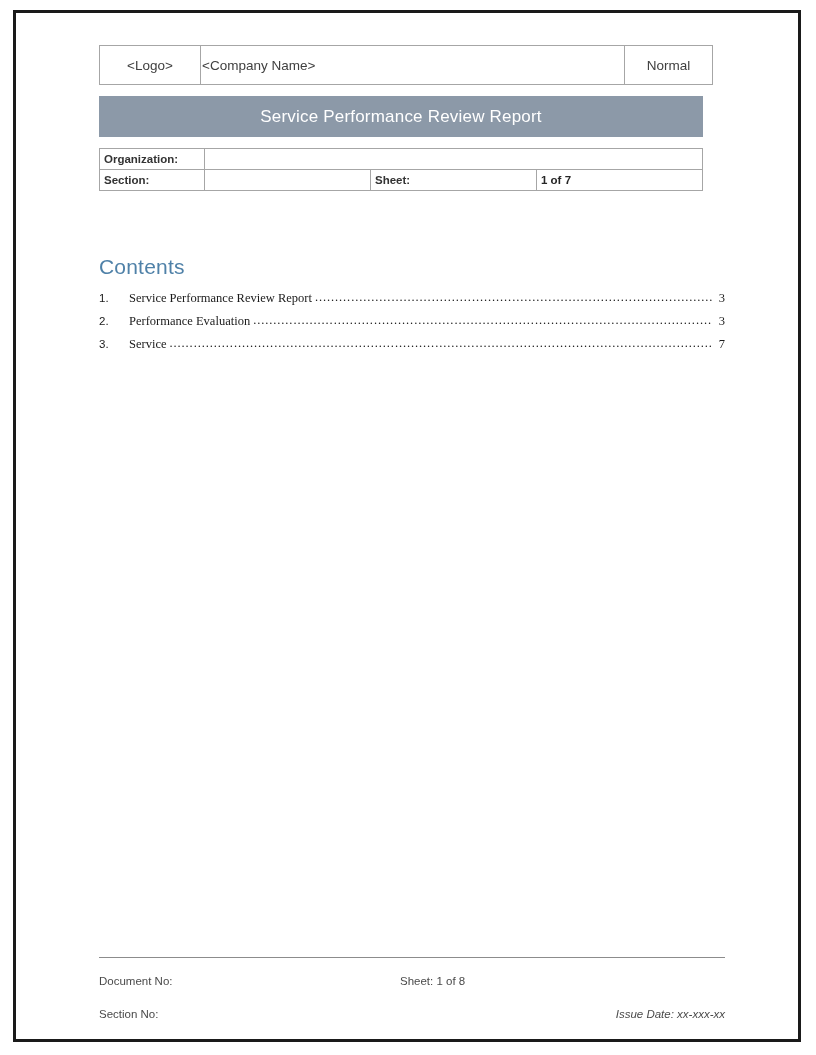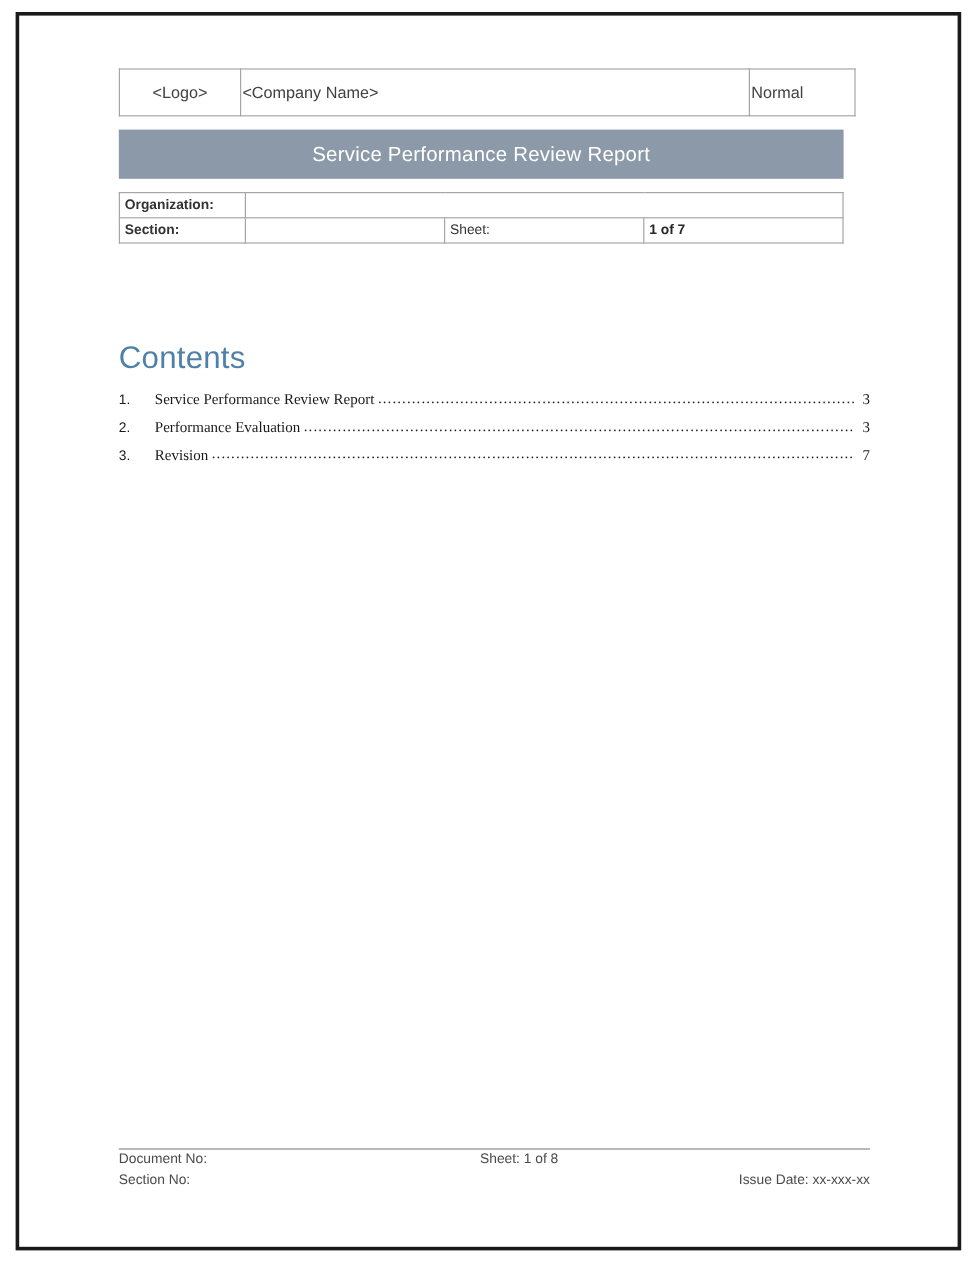--- a/index.html
+++ b/index.html
@@ -20,21 +20,21 @@
     top: 10px;
     width: 788px;
     height: 1032px;
     border: 3px solid #1a1a1a;
     background: #ffffff;
     box-sizing: border-box;
   }
   .content {
     position: absolute;
     left: 83px;
-    top: 44px;
+    top: 32px;
     width: 605px;
   }
 
   
   .hdr-table {
     border-collapse: collapse;
     width: 604px;
     table-layout: fixed;
   }
   .hdr-table td {
@@ -46,21 +46,21 @@
   }
   .cell-logo {
     width: 98px;
     text-align: center;
   }
   .cell-company {
     width: 421px;
   }
   .cell-normal {
     width: 85px;
-    text-align: left;
+    text-align: center;
   }
 
   
   .title-bar {
     margin-top: 11px;
     width: 604px;
     height: 41px;
     background: #8c99a8;
     color: #ffffff;
     display: flex;
@@ -88,32 +88,32 @@
     vertical-align: middle;
   }
   .lbl {
     width: 96px;
     font-weight: bold;
     color: #333333;
   }
   .val { }
   .sheet-lbl {
     width: 70px;
-    font-weight: normal;
+    font-weight: bold;
     color: #333333;
   }
   .sheet-val {
     width: 83px;
     font-weight: bold;
   }
 
   
   .contents-heading {
-    margin-top: 80px;
-    font-size: 26px;
+    margin-top: 64px;
+    font-size: 21px;
     color: #4f81a8;
     font-weight: normal;
     letter-spacing: 0.2px;
   }
   .toc {
     margin-top: 12px;
     width: 626px;
   }
   .toc-row {
     display: flex;
@@ -161,25 +161,25 @@
     font-size: 11.5px;
     color: #4a4a4a;
   }
   .footer-rule {
     border-top: 1px solid #8c8c8c;
     width: 626px;
   }
   .footer-row {
     position: relative;
     height: 16px;
-    margin-top: 2px;
+    margin-top: 17px;
   }
   .f-left { position: absolute; left: 0; top: 0; }
   .f-mid  { position: absolute; left: 301px; top: 0; }
-  .f-right{ position: absolute; right: 0; top: 0; }
+  .f-right{ position: absolute; right: 0; top: 0; font-style: italic; }
 </style>
 </head>
 <body>
 
 <div class="page">
   <div class="content">
 
     <table class="hdr-table">
       <tbody>
           <tr>
@@ -220,21 +220,21 @@
 
       <div class="toc-row">
         <span class="toc-num">2.</span>
         <span class="toc-title">Performance Evaluation</span>
         <span class="toc-dots">..................................................................................................................................................................................................</span>
         <span class="toc-page">3</span>
       </div>
 
       <div class="toc-row">
         <span class="toc-num">3.</span>
-        <span class="toc-title">Revision</span>
+        <span class="toc-title">Service</span>
         <span class="toc-dots">..................................................................................................................................................................................................</span>
         <span class="toc-page">7</span>
       </div>
 
     </div>
   </div>
 
   <div class="footer">
     <div class="footer-rule"></div>
     <div class="footer-row">

